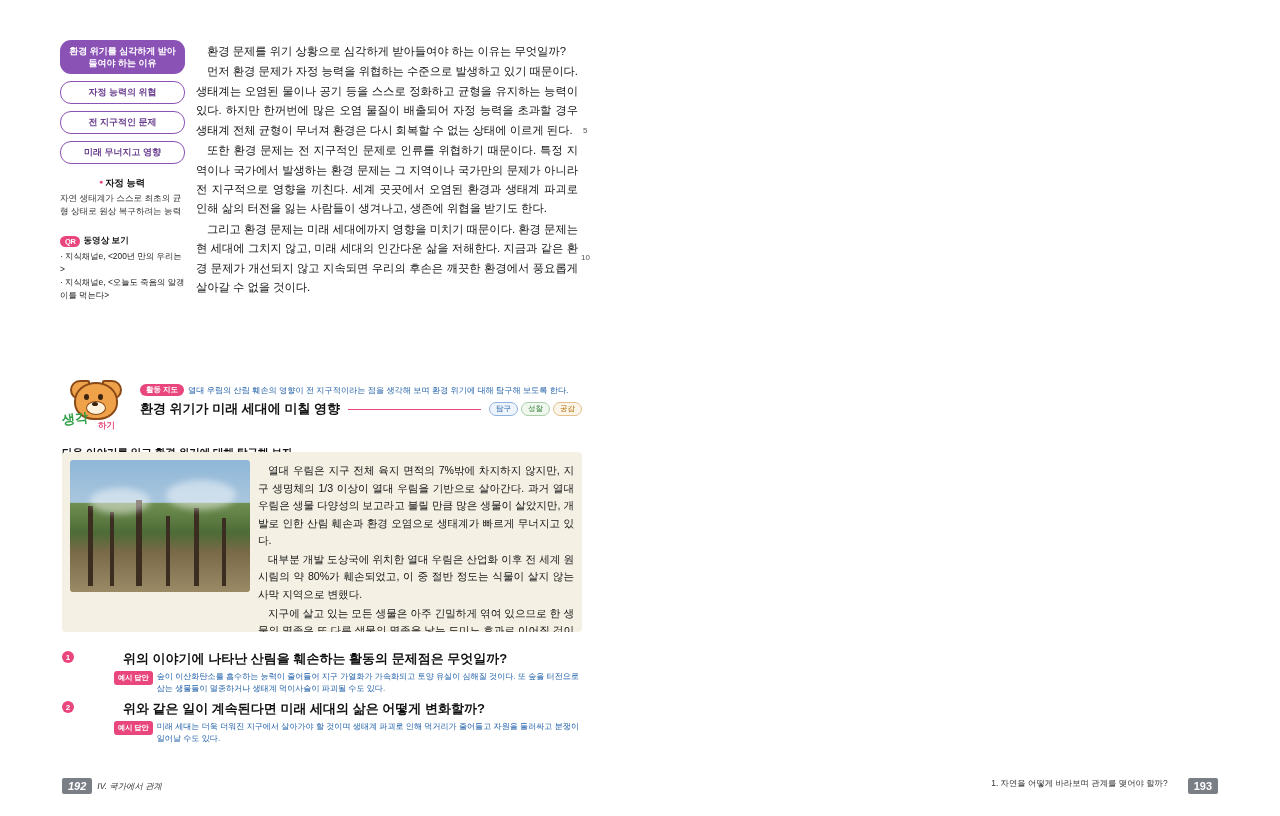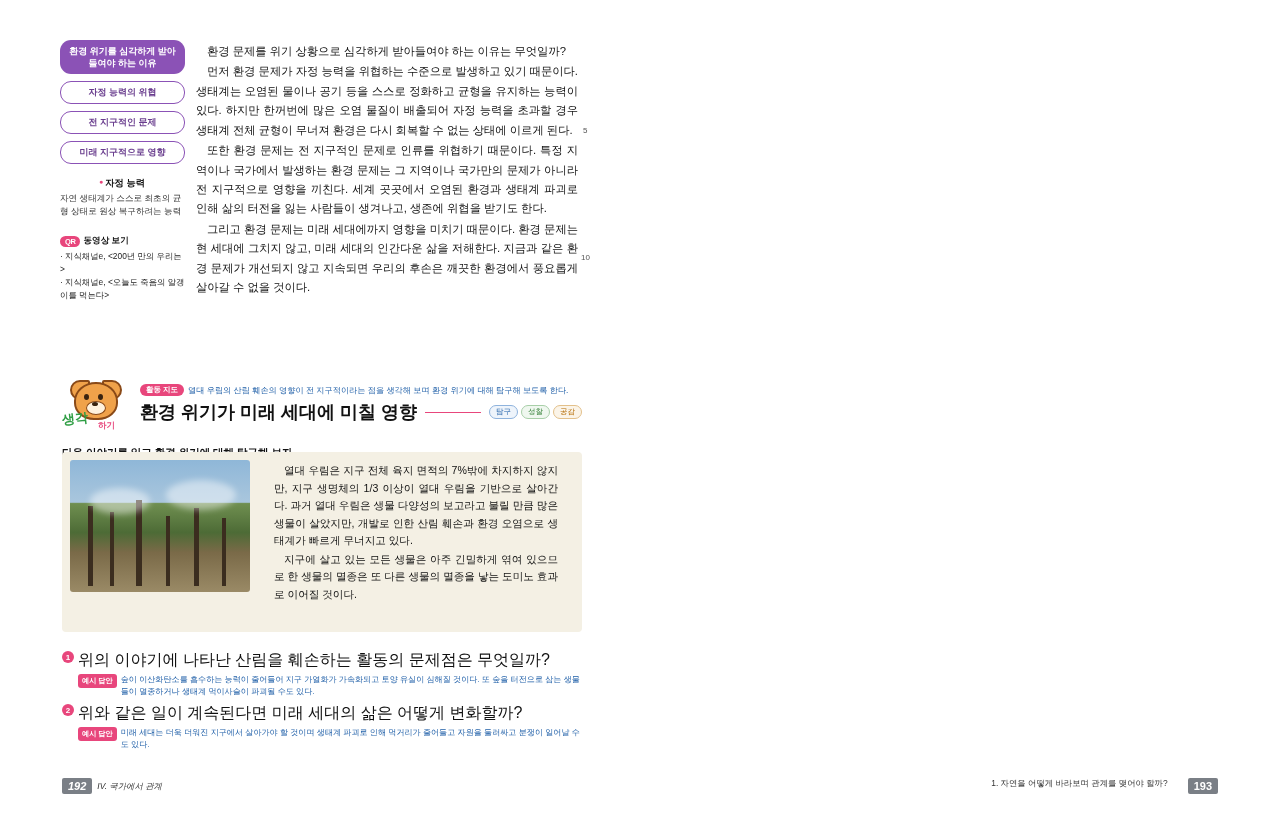--- a/index.html
+++ b/index.html
@@ -63,21 +63,21 @@
   .char .muzzle{position:absolute;left:24px;top:21px;width:18px;height:12px;background:#fff2dd;border-radius:50%;border:1.5px solid #8a4a18;}
   .char .nose{position:absolute;left:30px;top:22px;width:6px;height:4px;background:#3a2410;border-radius:50%;}
   .char .word{position:absolute;left:0;top:30px;font-size:13px;font-weight:bold;color:#2f9e44;transform:rotate(-6deg);}
   .char .word2{position:absolute;left:36px;top:40px;font-size:8.5px;font-weight:bold;color:#e8467c;}
 
   .activity-guide{flex:1;padding-top:4px;}
   .guide-head{display:flex;align-items:flex-end;gap:4px;}
   .guide-badge{background:#e8467c;color:#fff;font-size:7.5px;font-weight:bold;border-radius:8px;padding:1px 6px;}
   .guide-text{font-size:8.2px;color:#1f5fa8;}
   .activity-title-row{display:flex;align-items:center;gap:8px;margin-top:4px;}
-  .activity-title{font-size:18px;font-weight:bold;color:#111;white-space:nowrap;}
+  .activity-title{font-size:13px;font-weight:bold;color:#111;white-space:nowrap;}
   .title-rule{flex:1;height:1px;background:#e8467c;}
   .tag-group{display:flex;gap:3px;text-align:center;}
   .tag{font-size:7.5px;border:1px solid #9aa;border-radius:8px;padding:1px 6px;color:#333;background:#f3f3f3;}
   .tag.blue{color:#1f5fa8;border-color:#8fb3dd;background:#eef4fb;}
   .tag.green{color:#2f7d32;border-color:#a8cfa8;background:#eff7ef;}
   .tag.orange{color:#b46a00;border-color:#e3c08a;background:#fbf4e8;}
 
   .instruction{font-size:10.5px;font-weight:bold;margin-top:14px;color:#111;}
 
   
@@ -85,32 +85,32 @@
     position:absolute;left:62px;top:452px;width:520px;height:180px;
     background:#f4f0e4;border-radius:4px;overflow:hidden;
   }
   .story-photo{
     position:absolute;left:8px;top:8px;width:180px;height:132px;border-radius:3px;overflow:hidden;
     background:linear-gradient(#8fb7d8 0%,#a9c6dd 32%,#6f8f50 33%,#4d6b36 55%,#7a6a48 70%,#9a8a66 100%);
   }
   .story-photo .trunk{position:absolute;background:#3b2d1f;}
   .story-photo .smoke{position:absolute;background:rgba(255,255,255,.45);border-radius:50%;filter:blur(3px);}
   .story-text{position:absolute;left:196px;top:10px;width:316px;font-size:10.6px;line-height:1.66;text-align:justify;color:#111;}
-  .story-text p{margin:0 16px 1px;text-indent:10px;}
+  .story-text p{margin:0 0 1px;text-indent:10px;}
 
   
   .q-wrap{position:absolute;left:62px;top:645px;width:520px;}
   .q-row{display:flex;gap:4px;align-items:flex-start;margin-top:5px;}
   .q-num{
     width:12px;height:12px;border-radius:50%;background:#e8467c;color:#fff;font-size:8px;
     display:flex;align-items:center;justify-content:center;flex:none;margin-top:1px;font-weight:bold;
   }
-  .q-text{font-size:16px;font-weight:normal;color:#111;}
+  .q-text{font-size:13px;font-weight:bold;color:#111;margin-left:45px;}
   .ans-row{display:flex;gap:4px;align-items:flex-start;margin:3px 0 0 16px;}
-  .ans-badge{background:#e8467c;color:#fff;font-size:7.2px;font-weight:bold;border-radius:3px;padding:2px 4px;flex:none;}
+  .ans-badge{background:#e8467c;color:#fff;font-size:7.2px;font-weight:bold;border-radius:3px;padding:2px 4px;flex:none;margin-left:36px;}
   .ans-text{font-size:8.1px;color:#1f5fa8;line-height:1.45;}
 
   .footer-left{position:absolute;left:62px;bottom:22px;display:flex;align-items:center;gap:5px;font-style:italic;}
   .pagenum{
     background:#7a7f86;color:#fff;font-size:11px;font-weight:bold;padding:2px 6px;border-radius:2px;
   }
   .footer-label{font-size:8.4px;color:#333;}
 
   .footer-right{position:absolute;right:62px;bottom:22px;display:flex;align-items:flex-start;gap:20px;}
   .footer-right .lbl{font-size:8.4px;color:#333;}
@@ -119,21 +119,21 @@
 <body>
 
 <div class="page">
 
   <div class="left">
 
     <div class="sidecol-left">
       <div class="purple-pill">환경 위기를 심각하게 받아들여야 하는 이유</div>
       <div class="outline-box">자정 능력의 위협</div>
       <div class="outline-box">전 지구적인 문제</div>
-      <div class="outline-box">미래 지구적으로 영향</div>
+      <div class="outline-box">미래 무너지고 영향</div>
 
       <div class="term-block">
         <div class="term-title">자정 능력</div>
         <div class="term-body">자연 생태계가 스스로 최초의 균형 상태로 원상 복구하려는 능력</div>
       </div>
 
       <div class="video-block">
         <div class="video-head">
           <span class="video-badge">QR</span>
           <span class="video-head-label">동영상 보기</span>
@@ -192,20 +192,21 @@
         <i class="trunk" style="left:40px;top:52px;width:4px;height:74px;"></i>
         <i class="trunk" style="left:66px;top:40px;width:6px;height:86px;"></i>
         <i class="trunk" style="left:96px;top:56px;width:4px;height:70px;"></i>
         <i class="trunk" style="left:124px;top:48px;width:5px;height:78px;"></i>
         <i class="trunk" style="left:152px;top:58px;width:4px;height:68px;"></i>
         <i class="smoke" style="left:20px;top:28px;width:60px;height:26px;"></i>
         <i class="smoke" style="left:96px;top:20px;width:70px;height:30px;"></i>
       </div>
       <div class="story-text">
         <p>열대 우림은 지구 전체 육지 면적의 7%밖에 차지하지 않지만, 지구 생명체의 1/3 이상이 열대 우림을 기반으로 살아간다. 과거 열대 우림은 생물 다양성의 보고라고 불릴 만큼 많은 생물이 살았지만, 개발로 인한 산림 훼손과 환경 오염으로 생태계가 빠르게 무너지고 있다.</p>
+        <p>대부분 개발 도상국에 위치한 열대 우림은 산업화 이후 전 세계 원시림의 약 80%가 훼손되었고, 이 중 절반 정도는 식물이 살지 않는 사막 지역으로 변했다.</p>
         <p>지구에 살고 있는 모든 생물은 아주 긴밀하게 엮여 있으므로 한 생물의 멸종은 또 다른 생물의 멸종을 낳는 도미노 효과로 이어질 것이다.</p>
 
       </div>
     </div>
 
     <div class="q-wrap">
       <div>
         <div class="q-row">
           <span class="q-num">1</span>
           <span class="q-text">위의 이야기에 나타난 산림을 훼손하는 활동의 문제점은 무엇일까?</span>

